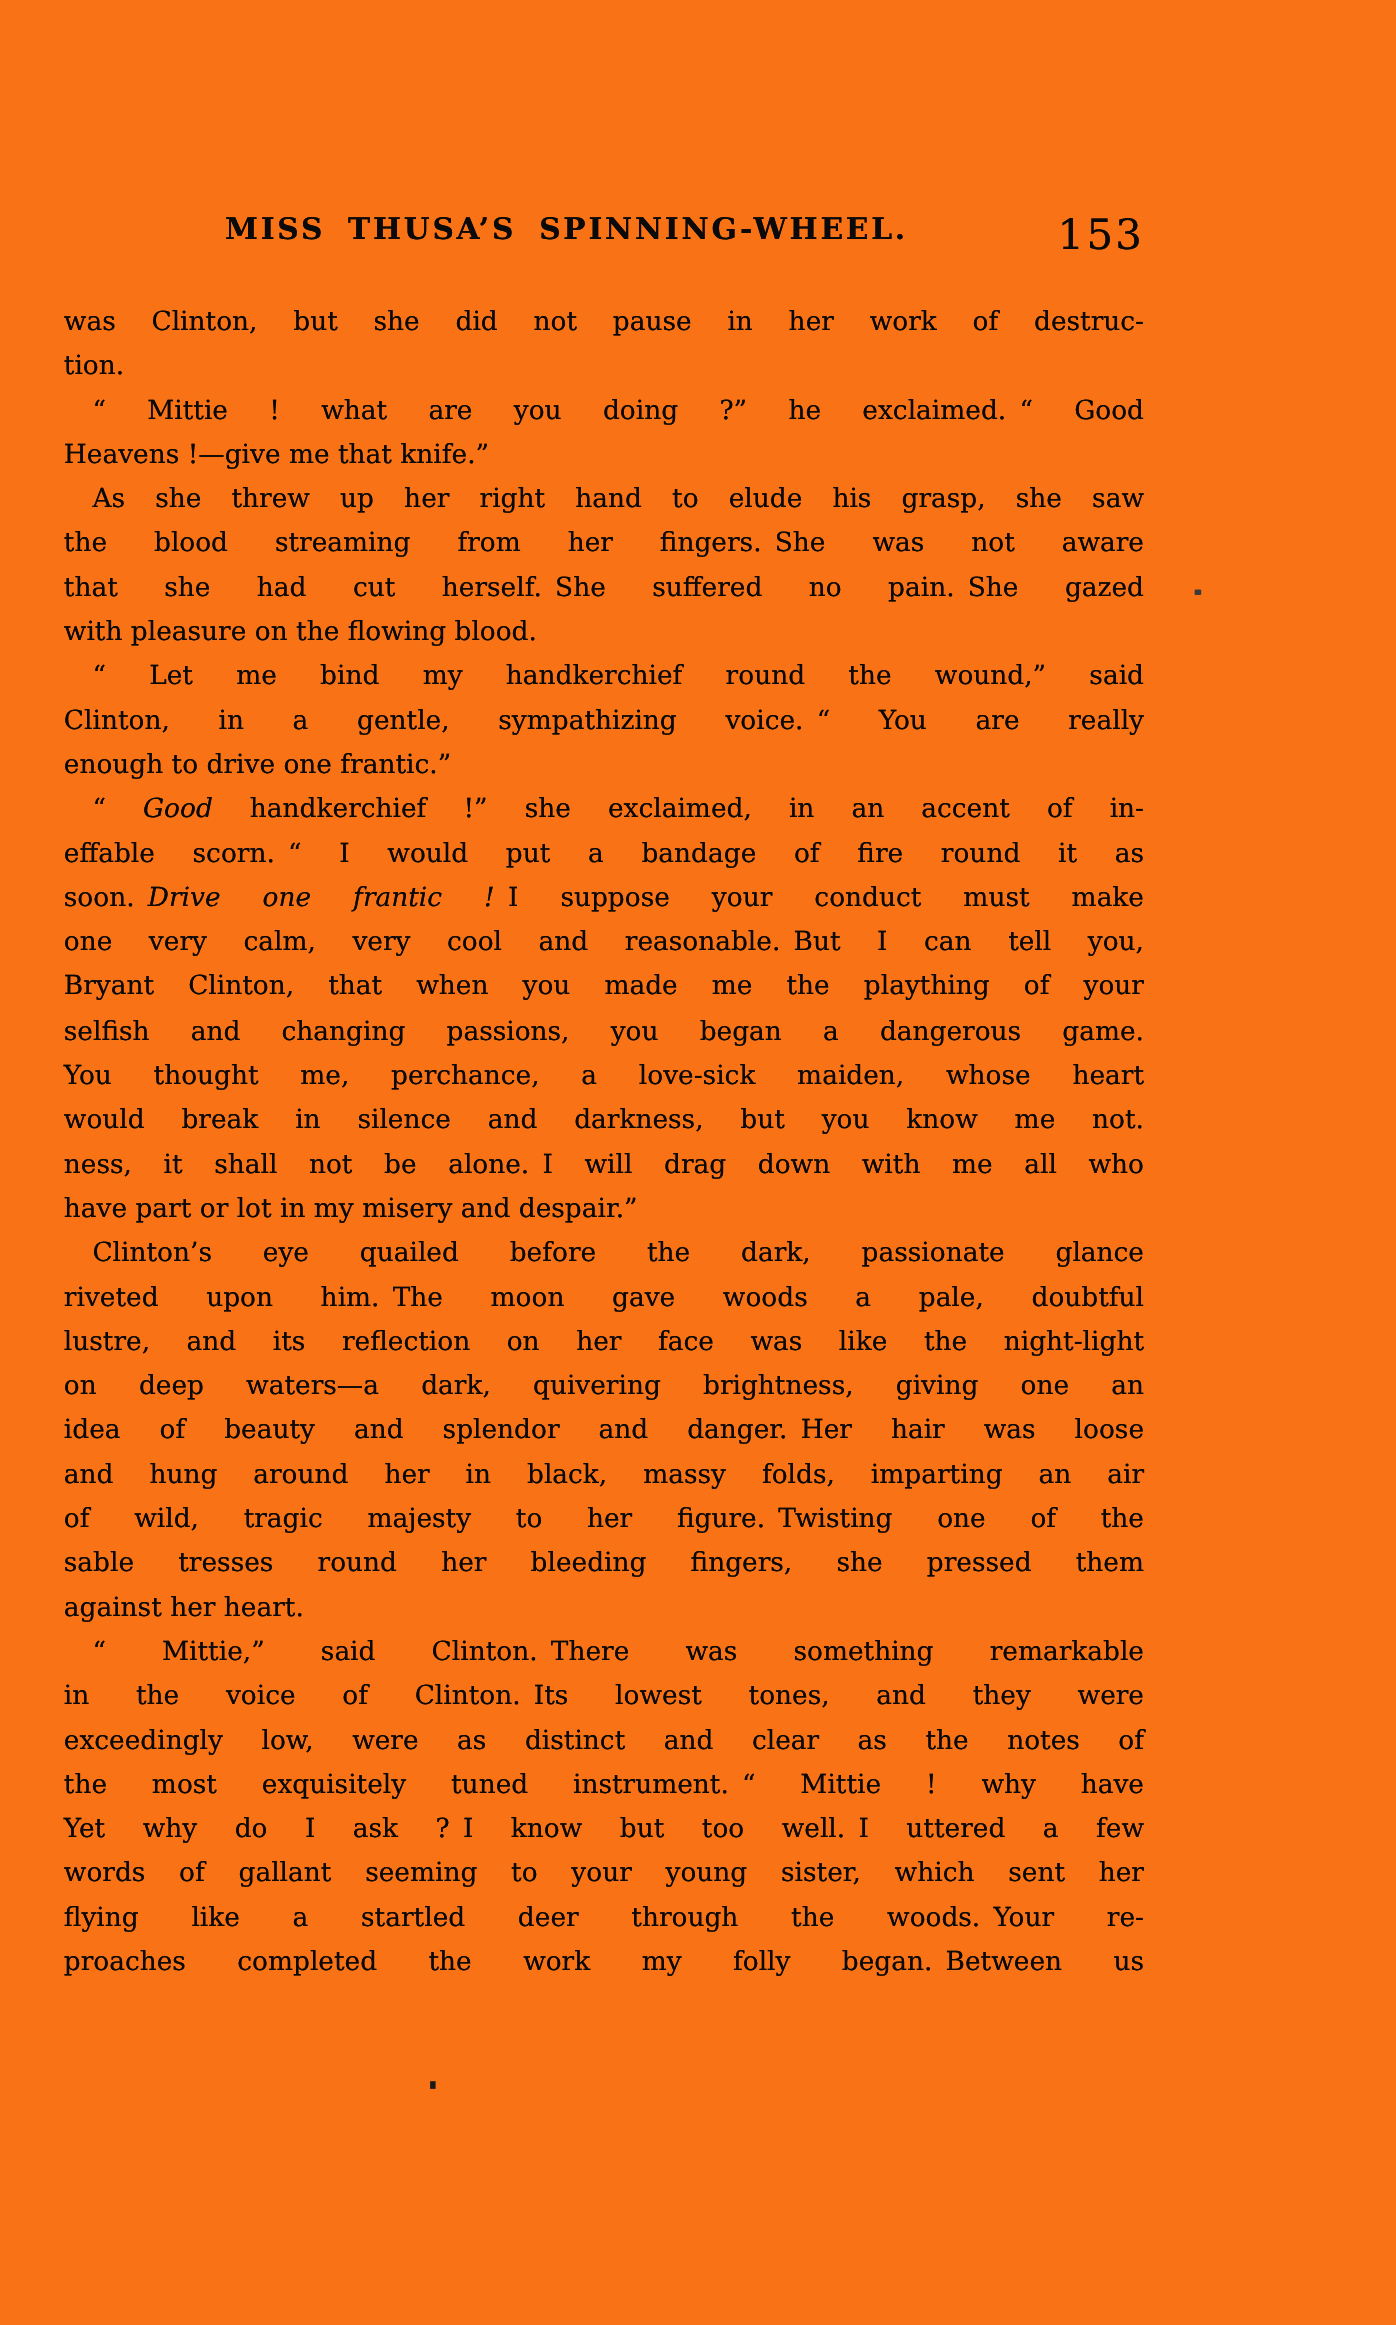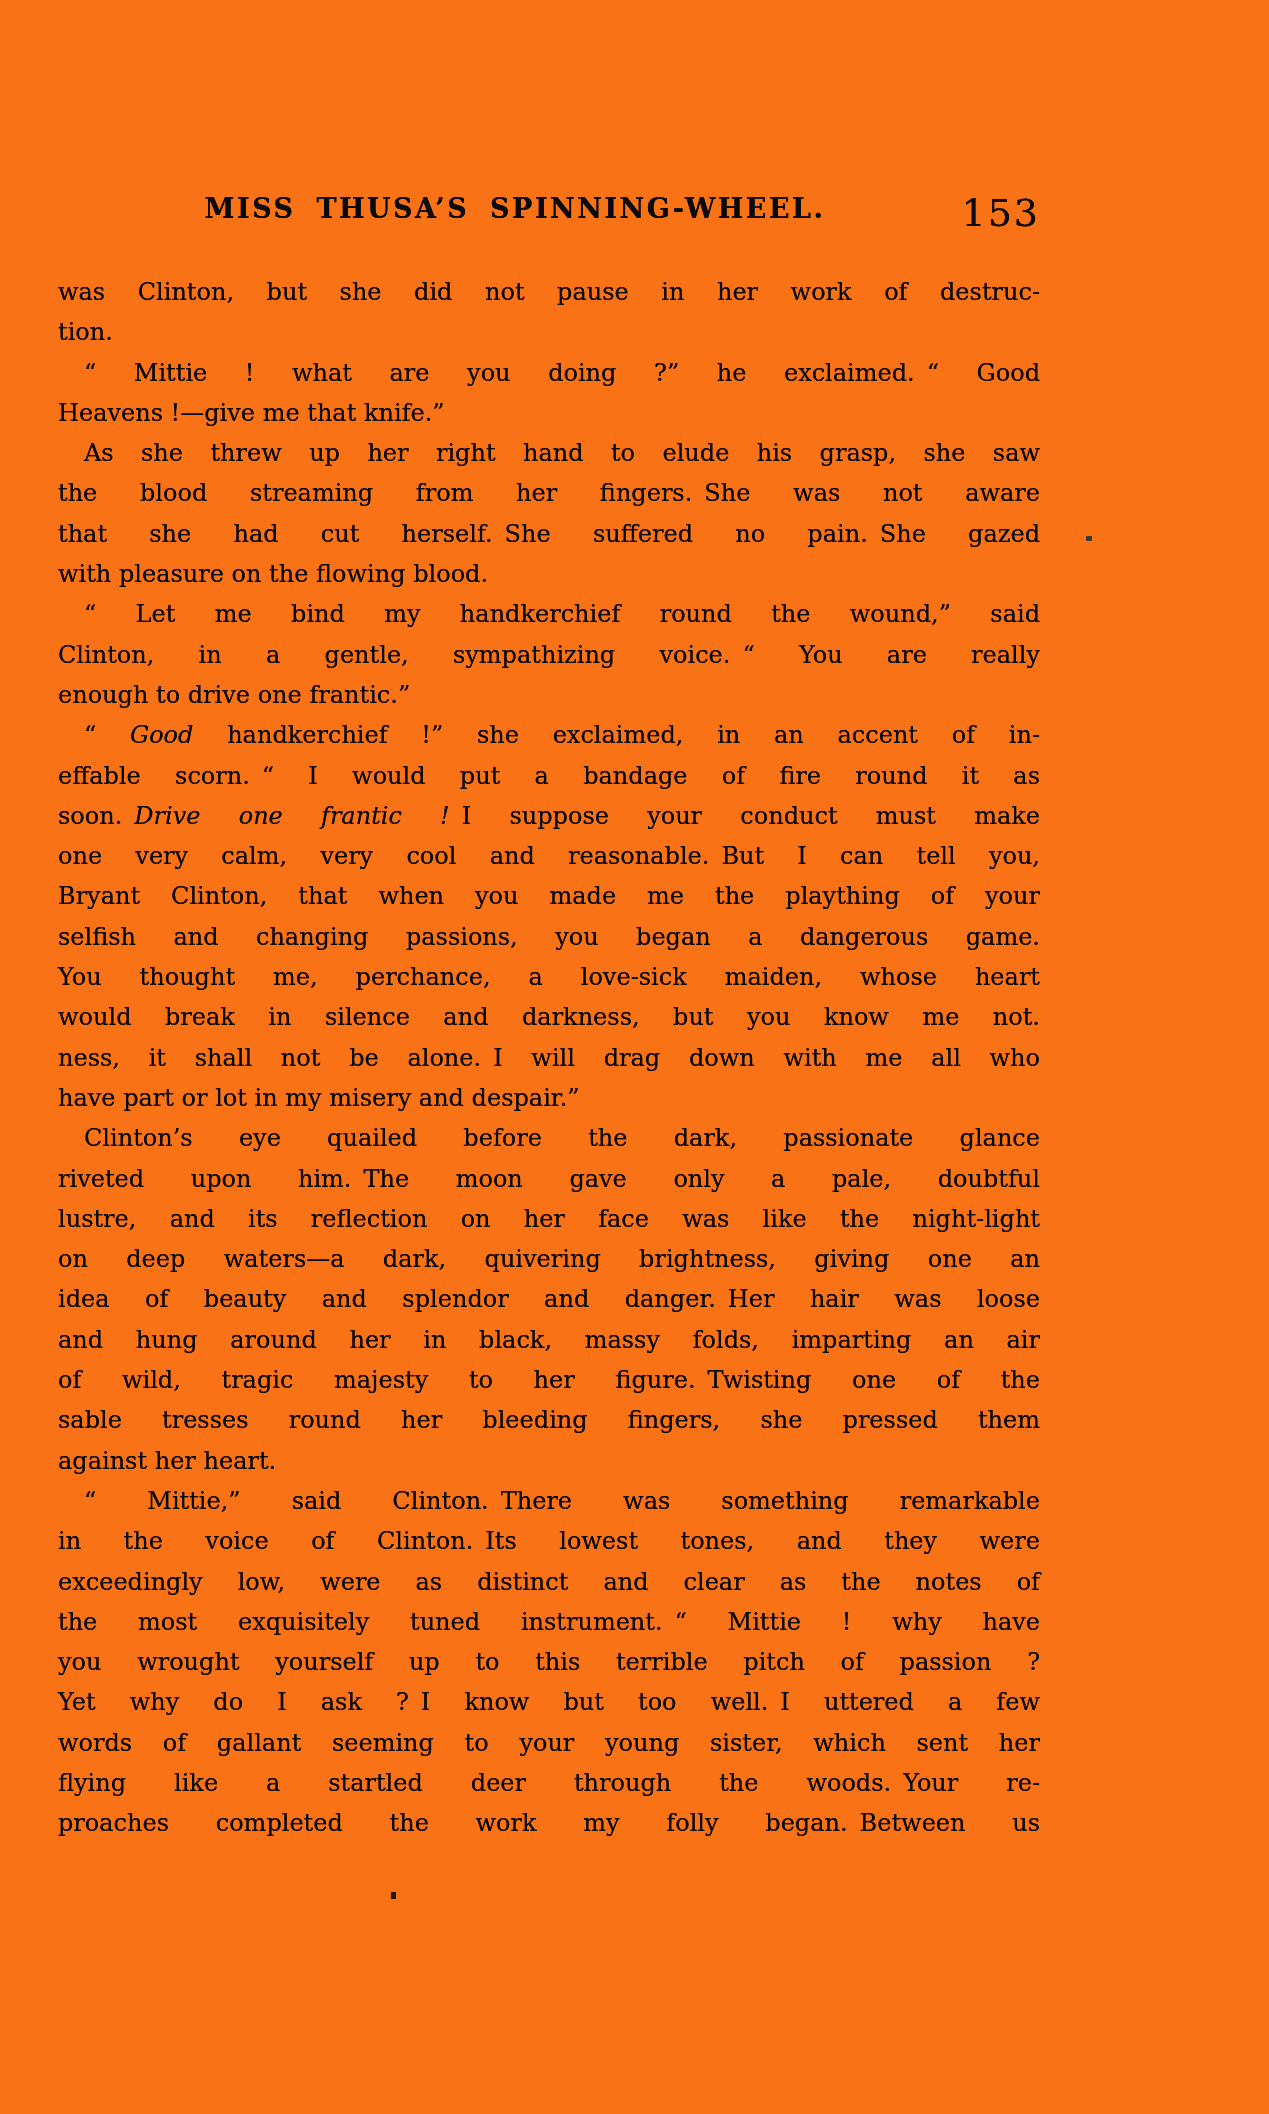--- a/index.html
+++ b/index.html
@@ -95,33 +95,32 @@
       <div class="line"><span>effable scorn. “ I would put a bandage of fire round it as</span></div>
       <div class="line"><span>soon. </span><span class="it">Drive one frantic !</span><span> I suppose your conduct must make</span></div>
       <div class="line"><span>one very calm, very cool and reasonable. But I can tell you,</span></div>
       <div class="line"><span>Bryant Clinton, that when you made me the plaything of your</span></div>
       <div class="line"><span>selfish and changing passions, you began a dangerous game.</span></div>
       <div class="line"><span>You thought me, perchance, a love-sick maiden, whose heart</span></div>
       <div class="line"><span>would break in silence and darkness, but you know me not.</span></div>
       <div class="line"><span>ness, it shall not be alone. I will drag down with me all who</span></div>
       <div class="line flush"><span>have part or lot in my misery and despair.”</span></div>
       <div class="line indent"><span>Clinton’s eye quailed before the dark, passionate glance</span></div>
-      <div class="line"><span>riveted upon him. The moon gave only a pale, doubtful</span></div>
+      <div class="line"><span>riveted upon him. The moon gave woods a pale, doubtful</span></div>
       <div class="line"><span>lustre, and its reflection on her face was like the night-light</span></div>
       <div class="line"><span>on deep waters—a dark, quivering brightness, giving one an</span></div>
       <div class="line"><span>idea of beauty and splendor and danger. Her hair was loose</span></div>
       <div class="line"><span>and hung around her in black, massy folds, imparting an air</span></div>
       <div class="line"><span>of wild, tragic majesty to her figure. Twisting one of the</span></div>
       <div class="line"><span>sable tresses round her bleeding fingers, she pressed them</span></div>
       <div class="line flush"><span>against her heart.</span></div>
       <div class="line indent"><span>“ Mittie,” said Clinton. There was something remarkable</span></div>
       <div class="line"><span>in the voice of Clinton. Its lowest tones, and they were</span></div>
       <div class="line"><span>exceedingly low, were as distinct and clear as the notes of</span></div>
       <div class="line"><span>the most exquisitely tuned instrument. “ Mittie ! why have</span></div>
-      <div class="line"><span>you wrought yourself up to this terrible pitch of passion ?</span></div>
       <div class="line"><span>Yet why do I ask ? I know but too well. I uttered a few</span></div>
       <div class="line"><span>words of gallant seeming to your young sister, which sent her</span></div>
       <div class="line"><span>flying like a startled deer through the woods. Your re-</span></div>
       <div class="line"><span>proaches completed the work my folly began. Between us</span></div>
     </div>
 
   <div class="speck s1"></div>
   <div class="speck s2"></div>
 </div>
 

